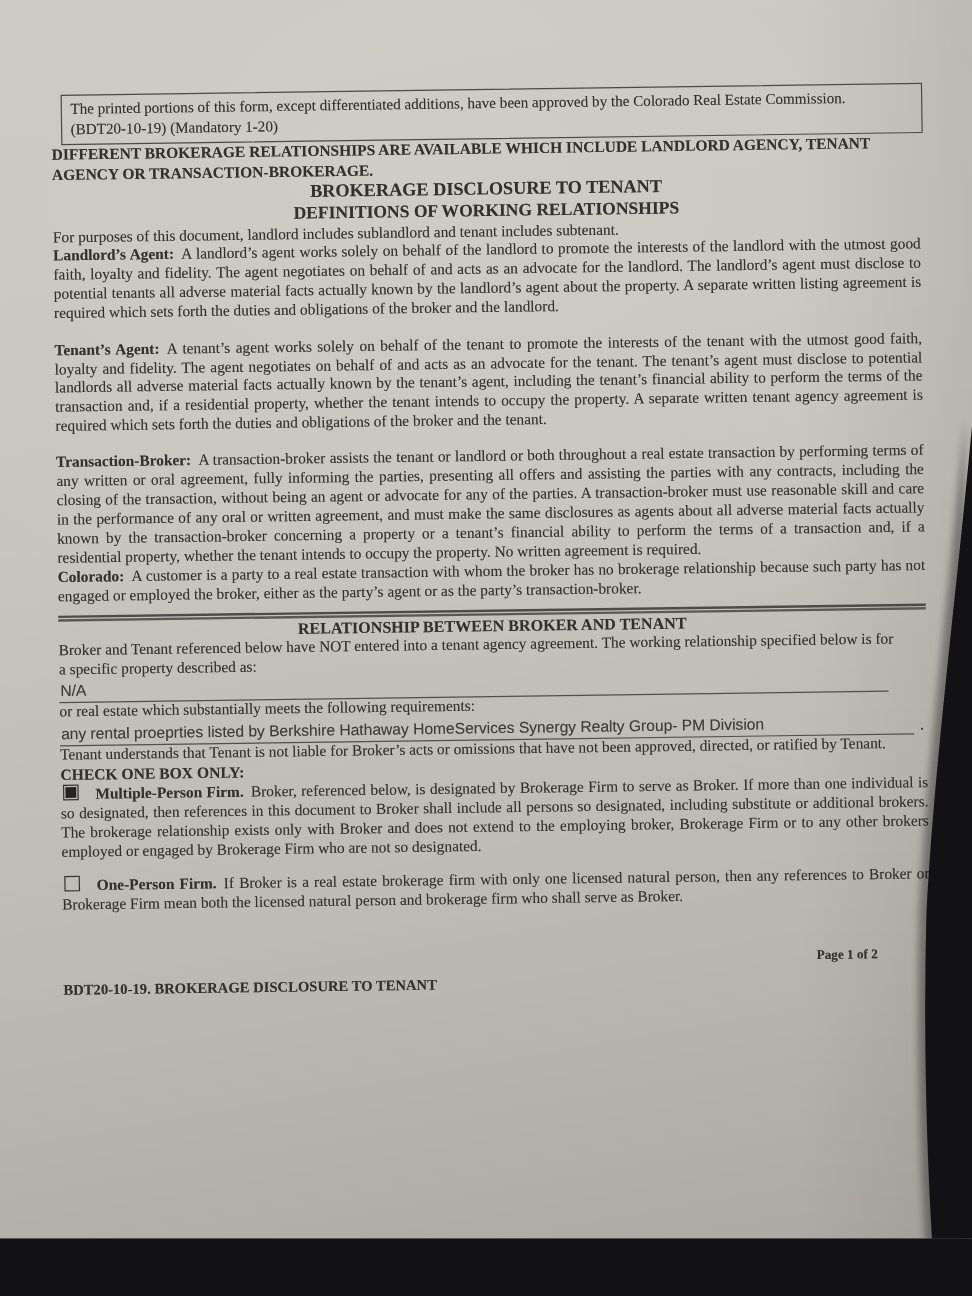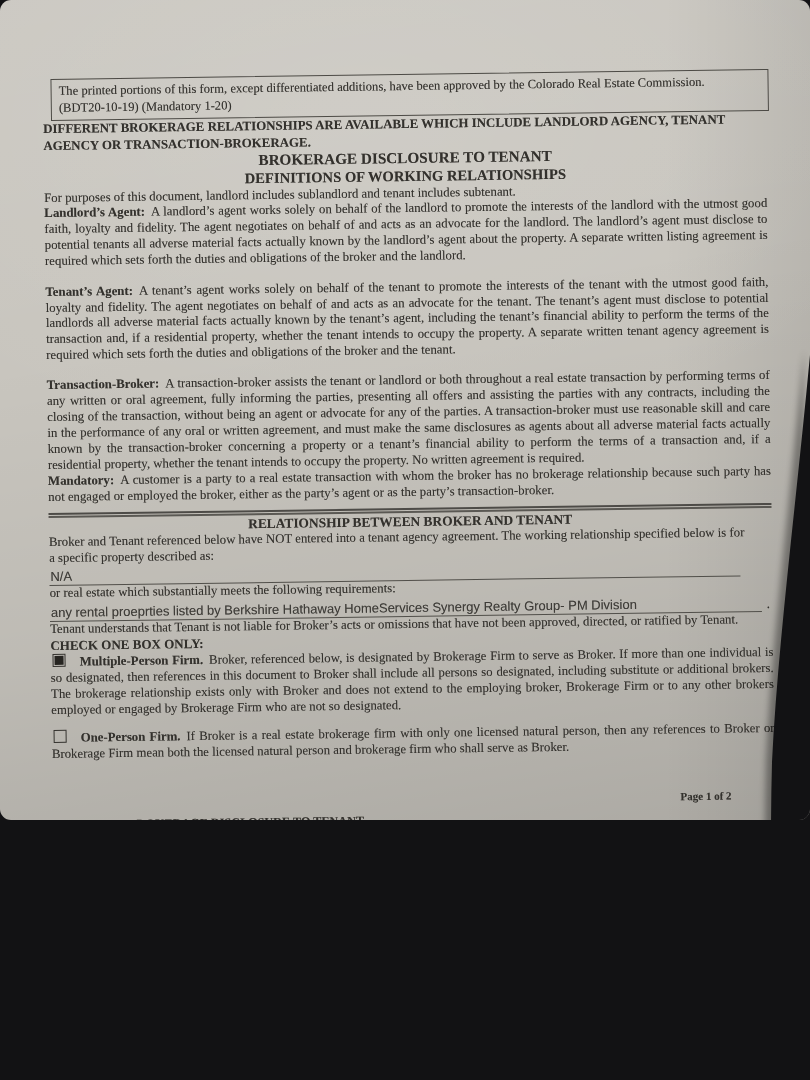--- a/index.html
+++ b/index.html
@@ -2,27 +2,26 @@
 <html><head>
 <meta charset="utf-8">
 <style>
   html,body{margin:0;padding:0;}
   body{
     width:810px;height:1080px;overflow:hidden;
     font-family:"Liberation Serif","DejaVu Serif",serif;
     background:#121214;
   }
   .photo{
-    position:relative;width:810px;height:820px;overflow:hidden;
+    position:relative;width:810px;height:1032px;overflow:hidden;
     background-color:#c8c5be;
     background-image:
       radial-gradient(ellipse 120% 70% at 45% 15%, rgba(255,255,255,0.10), rgba(0,0,0,0) 60%),
       linear-gradient(170deg, rgba(255,255,255,0.06) 0%, rgba(0,0,0,0) 38%, rgba(0,0,0,0.05) 68%, rgba(0,0,0,0.14) 100%),
       linear-gradient(90deg, rgba(0,0,0,0) 82%, rgba(0,0,0,0.08) 100%);
-    border-radius: 11px;
   }
   .dark-edge-svg{position:absolute;top:0;right:0;width:70px;height:1080px;}
   .page{
     position:absolute;left:46px;top:0;width:723px;
     color:#33312d;
     transform:rotate(-0.8deg);
     transform-origin:50% 40%;
     text-shadow:0 0 0.5px rgba(64,62,58,0.45);
   }
   .page p{margin:0;}
@@ -98,21 +97,21 @@
 
     <p class="def-para mt15 body-text justify">
       <span class="term">Tenant’s Agent:</span><span>A tenant’s agent works solely on behalf of the tenant to promote the interests of the tenant with the utmost good faith, loyalty and fidelity. The agent negotiates on behalf of and acts as an advocate for the tenant. The tenant’s agent must disclose to potential landlords all adverse material facts actually known by the tenant’s agent, including the tenant’s financial ability to perform the terms of the transaction and, if a residential property, whether the tenant intends to occupy the property. A separate written tenant agency agreement is required which sets forth the duties and obligations of the broker and the tenant.</span>
     </p>
 
     <p class="def-para mt14 body-text justify">
       <span class="term">Transaction-Broker:</span><span>A transaction-broker assists the tenant or landlord or both throughout a real estate transaction by performing terms of any written or oral agreement, fully informing the parties, presenting all offers and assisting the parties with any contracts, including the closing of the transaction, without being an agent or advocate for any of the parties. A transaction-broker must use reasonable skill and care in the performance of any oral or written agreement, and must make the same disclosures as agents about all adverse material facts actually known by the transaction-broker concerning a property or a tenant’s financial ability to perform the terms of a transaction and, if a residential property, whether the tenant intends to occupy the property. No written agreement is required.</span>
     </p>
 
     <p class="def-para body-text justify">
-      <span class="term">Mandatory:</span><span>A customer is a party to a real estate transaction with whom the broker has no brokerage relationship because such party has not engaged or employed the broker, either as the party’s agent or as the party’s transaction-broker.</span>
+      <span class="term">Colorado:</span><span>A customer is a party to a real estate transaction with whom the broker has no brokerage relationship because such party has not engaged or employed the broker, either as the party’s agent or as the party’s transaction-broker.</span>
     </p>
 
     <div class="double-rule"></div>
 
     <p class="rel-heading">RELATIONSHIP BETWEEN BROKER AND TENANT</p>
 
     <p class="rel-intro body-text">Broker and Tenant referenced below have NOT entered into a tenant agency agreement. The working relationship specified below is for a specific property described as:</p>
 
     <div class="na-line">
       <span class="fill-value">N/A</span>

